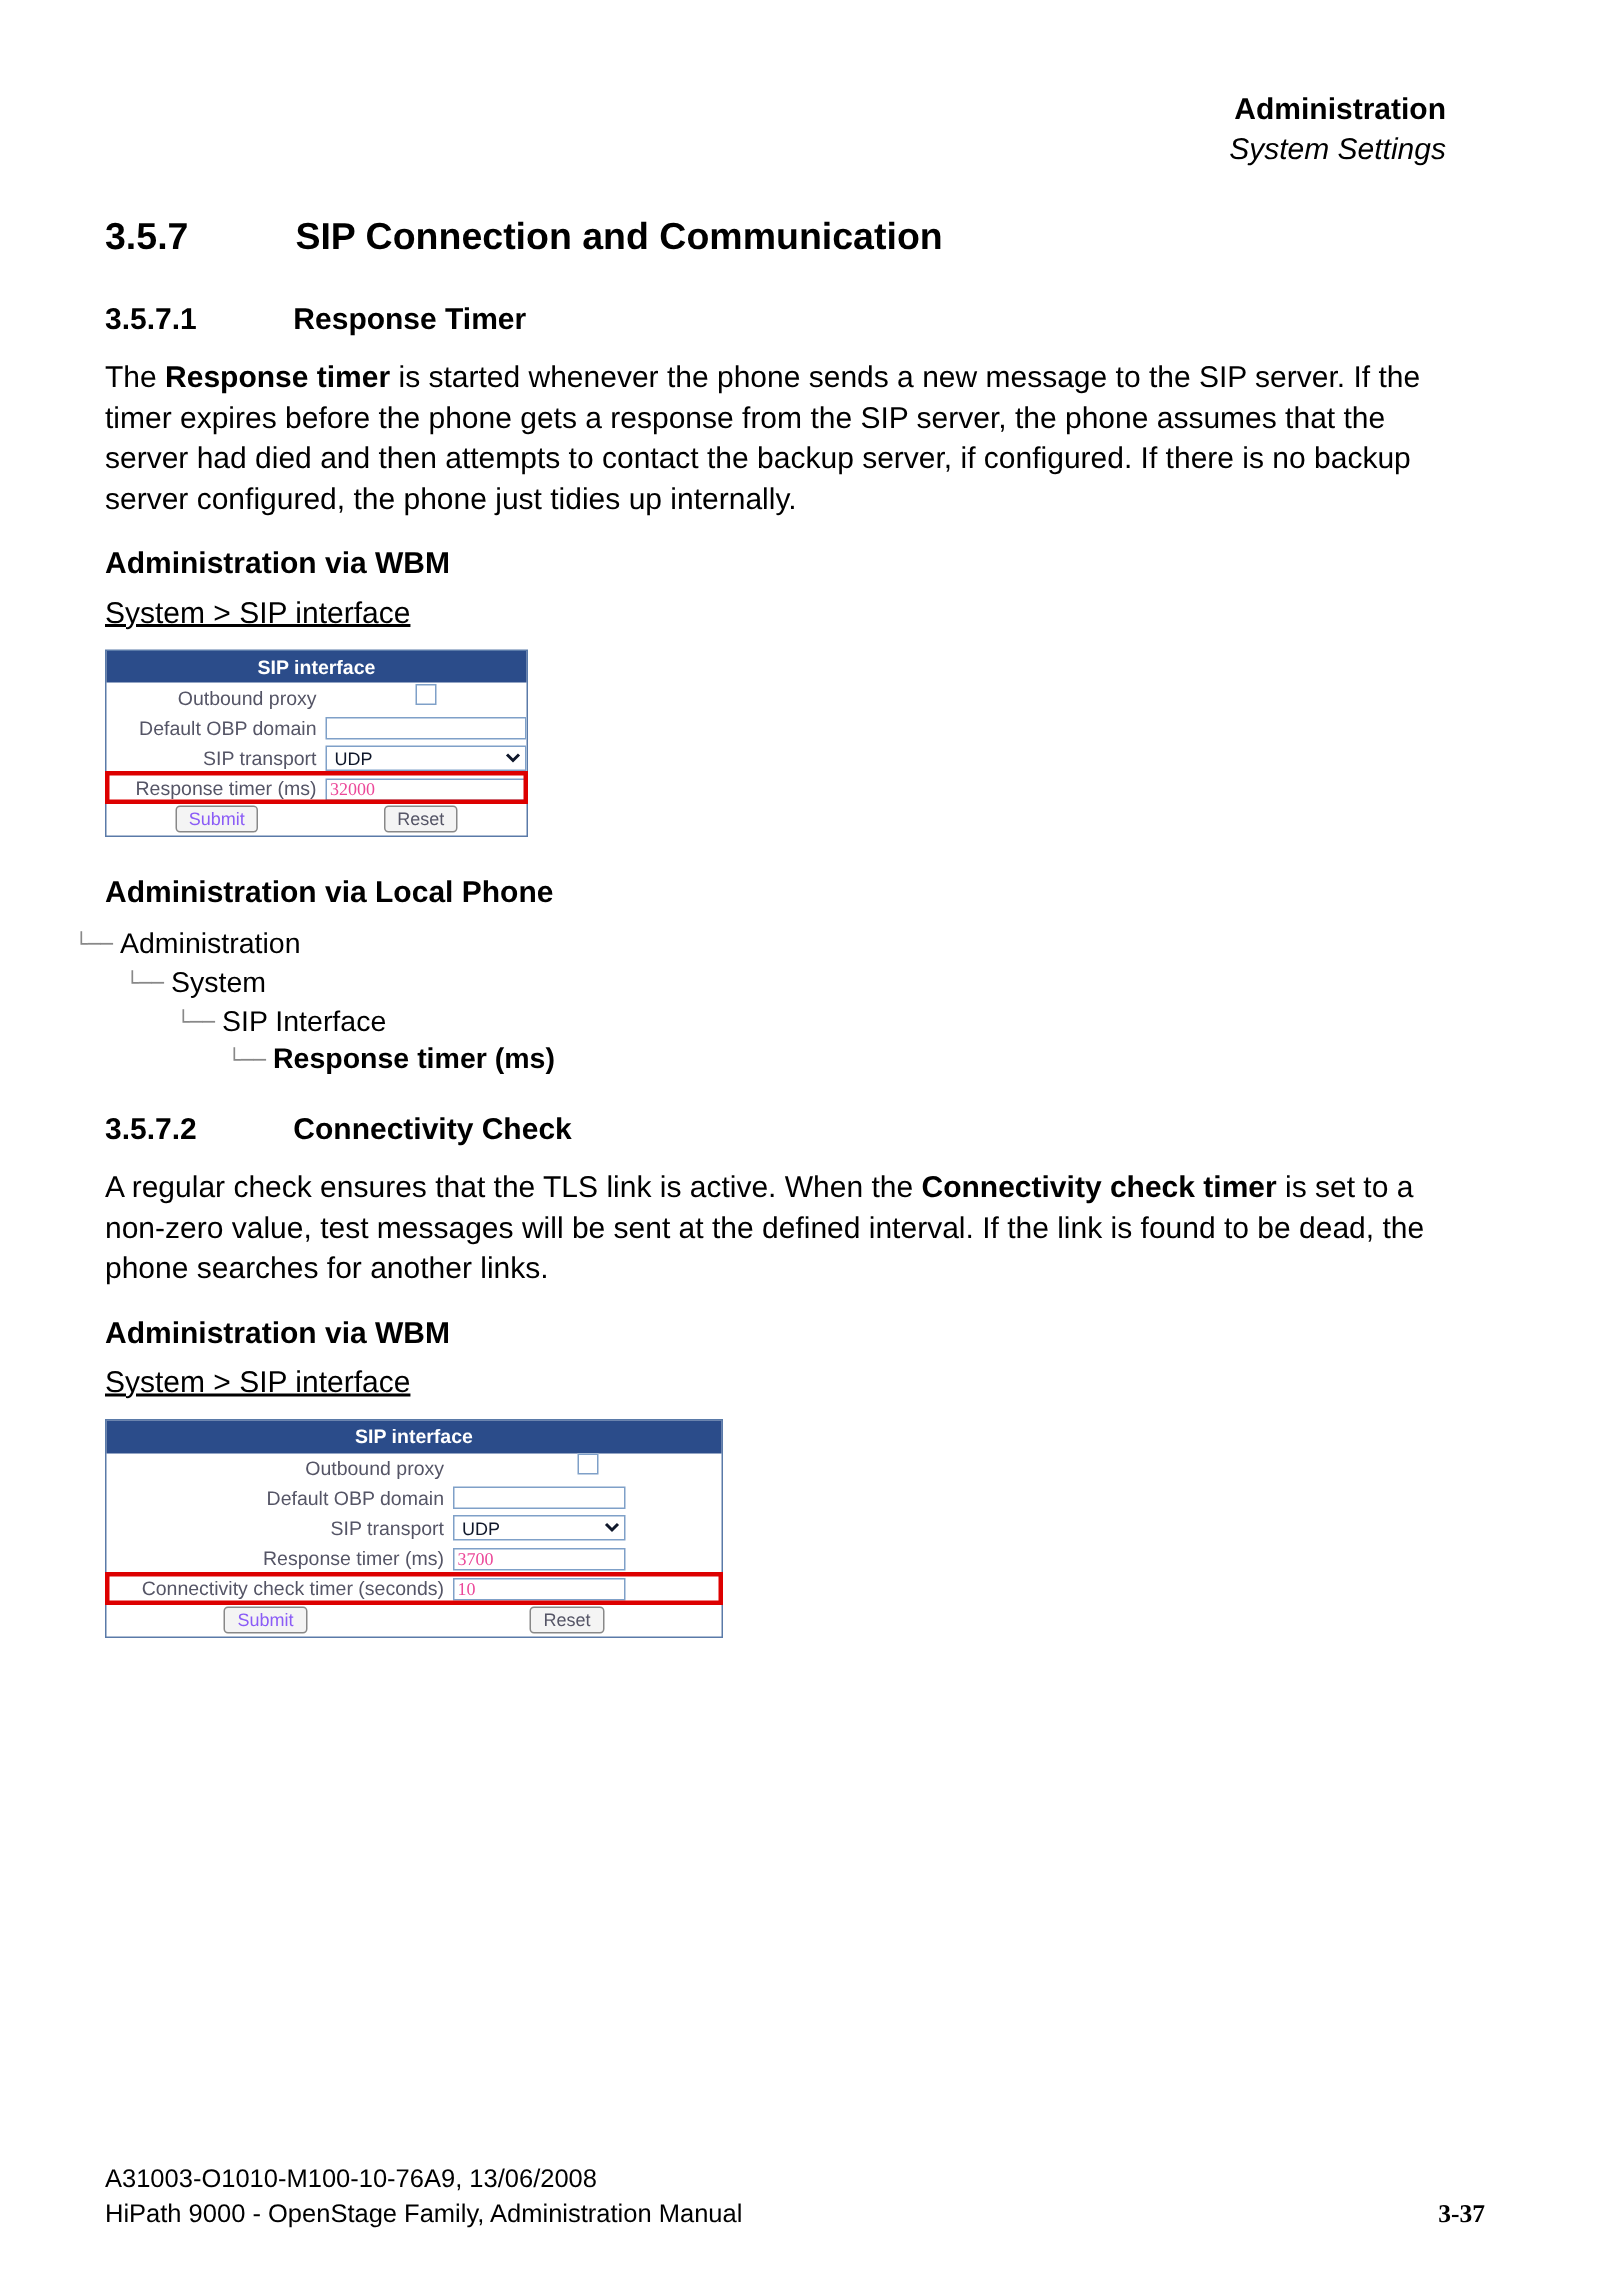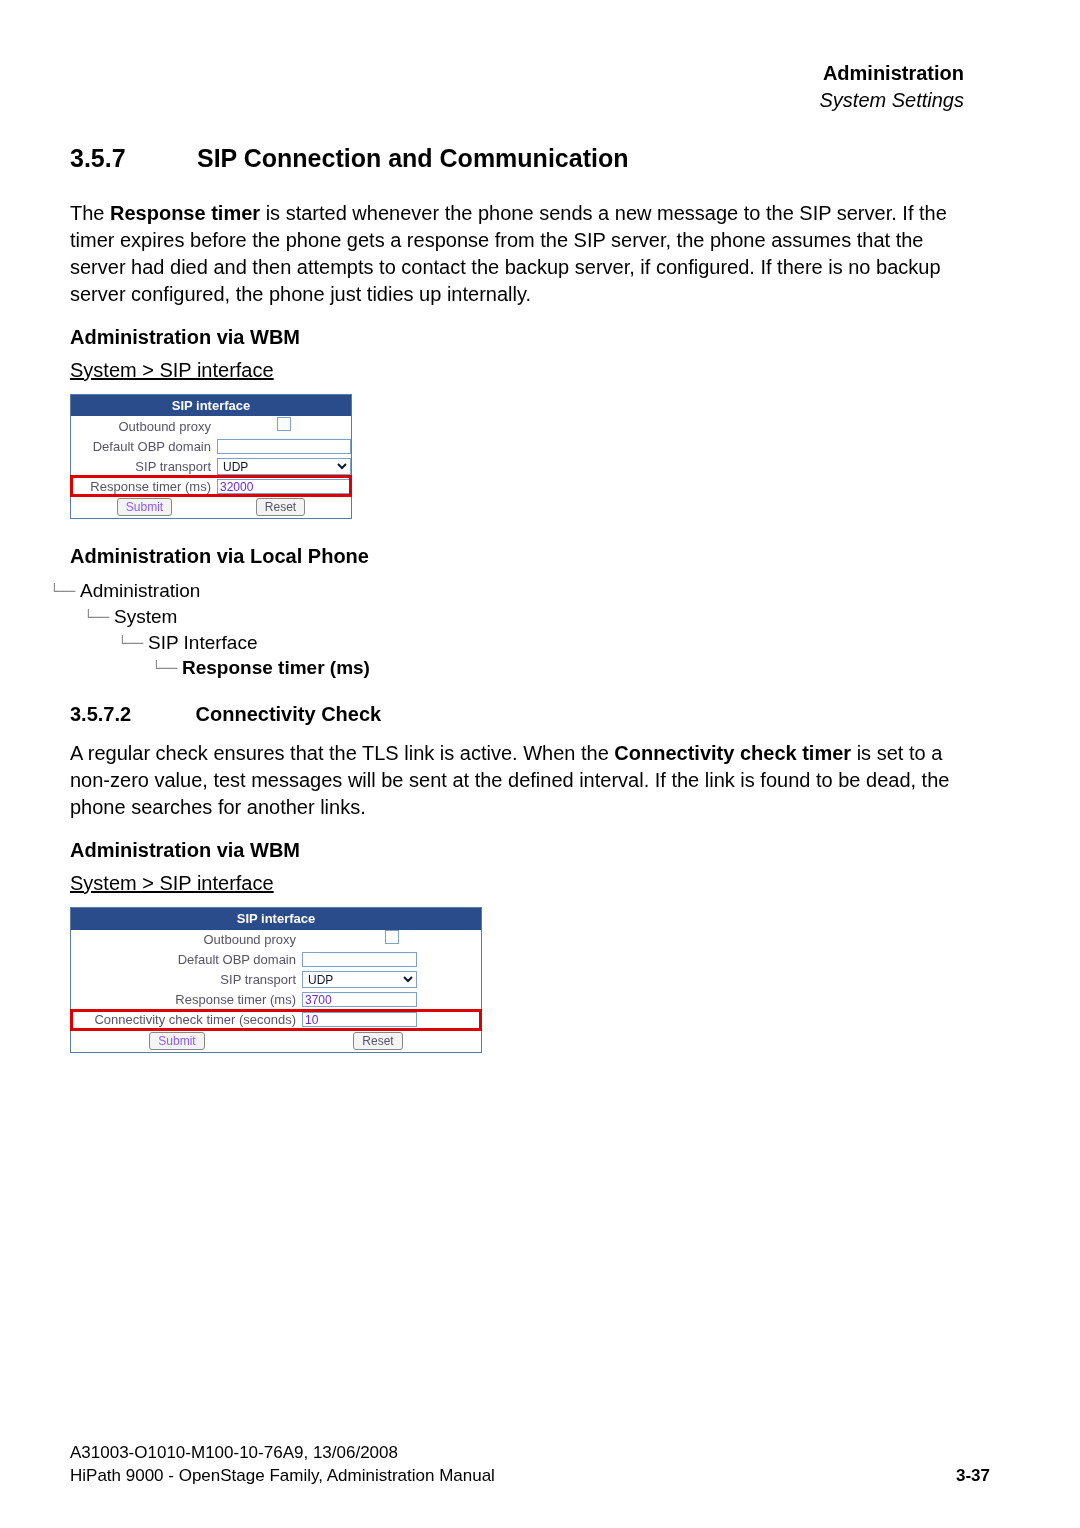--- a/index.html
+++ b/index.html
@@ -70,21 +70,21 @@
   .sip-title {
     background: #2b4c8a;
     color: #fff;
     text-align: center;
     font-weight: bold;
     padding: 2px 6px;
   }
   .sip-row { display: flex; align-items: center; height: 20px; }
   .sip-label { text-align: right; padding-right: 4px; flex-shrink:0; }
   .sip-cell { flex: 1; padding-left: 2px; }
-  .sip-input { border:1px solid #7fa0c8; background:#fff; height:15px; box-sizing:border-box; width: 100%; padding:0 2px; font-size:12px; color:#6d28d9;}
+  .sip-input { border:1px solid #7fa0c8; background:#fff; height:15px; box-sizing:border-box; width: 100%; padding:0 2px; font-size:12px; color:#ec4899;font-family:Liberation Serif, serif;}
   .sip-select { border:1px solid #7fa0c8; background:#fff; height:17px; box-sizing:border-box; width: 100%; font-size:12px; color:#0f172a; padding:0 1px;}
   .sip-check { width:12px; height:12px; border:1px solid #7fa0c8; background:#fff; display:inline-block;}
   .sip-hl { outline: 3px solid #d00; outline-offset:-2px; }
   .sip-btn-row { display:flex; justify-content: space-around; padding:2px 4px; }
   .sip-btn { border:1px solid #888; background:#f4f4f4; border-radius:3px; font-size:12px; padding:0px 8px; cursor:pointer;}
   .sip-submit { color: #8b5cf6; }
 
   .box1 { width: 280px; }
   .box1 .sip-label { width: 140px; }
 
@@ -112,20 +112,24 @@
     <div class="bold">Administration</div>
     <div class="italic">System Settings</div>
   </div>
 
   <h2>
     <span class="sec-num">3.5.7</span>
     <span>SIP Connection and Communication</span>
   </h2>
 
   <div class="section">
+    <h3>
+      <span class="sub-num">3.5.7.1</span>
+      <span>Response Timer</span>
+    </h3>
     <p>
       <span>The </span><span class="bold">Response timer</span><span> is started whenever the phone sends a new message to the SIP server. If the timer expires before the phone gets a response from the SIP server, the phone assumes that the server had died and then attempts to contact the backup server, if configured. If there is no backup server configured, the phone just tidies up internally.</span>
     </p>
   </div>
 
   <div class="section">
     <div class="subhead">Administration via WBM</div>
     <div class="crumb">System &gt; SIP interface</div>
 
     <div class="sip-box box1">
@@ -216,16 +220,16 @@
         <div class="sip-btn">Reset</div>
       </div>
     </div>
   </div>
 
   <div class="footer">
     <div>
       <div>A31003-O1010-M100-10-76A9, 13/06/2008</div>
       <div>HiPath 9000 - OpenStage Family, Administration Manual</div>
     </div>
-    <div class="bold" style="align-self:flex-end;">3-37</div>
+    <div class="bold" style="align-self:flex-end;font-family:Liberation Serif, serif;">3-37</div>
   </div>
 
 </div>
 
 </body></html>

